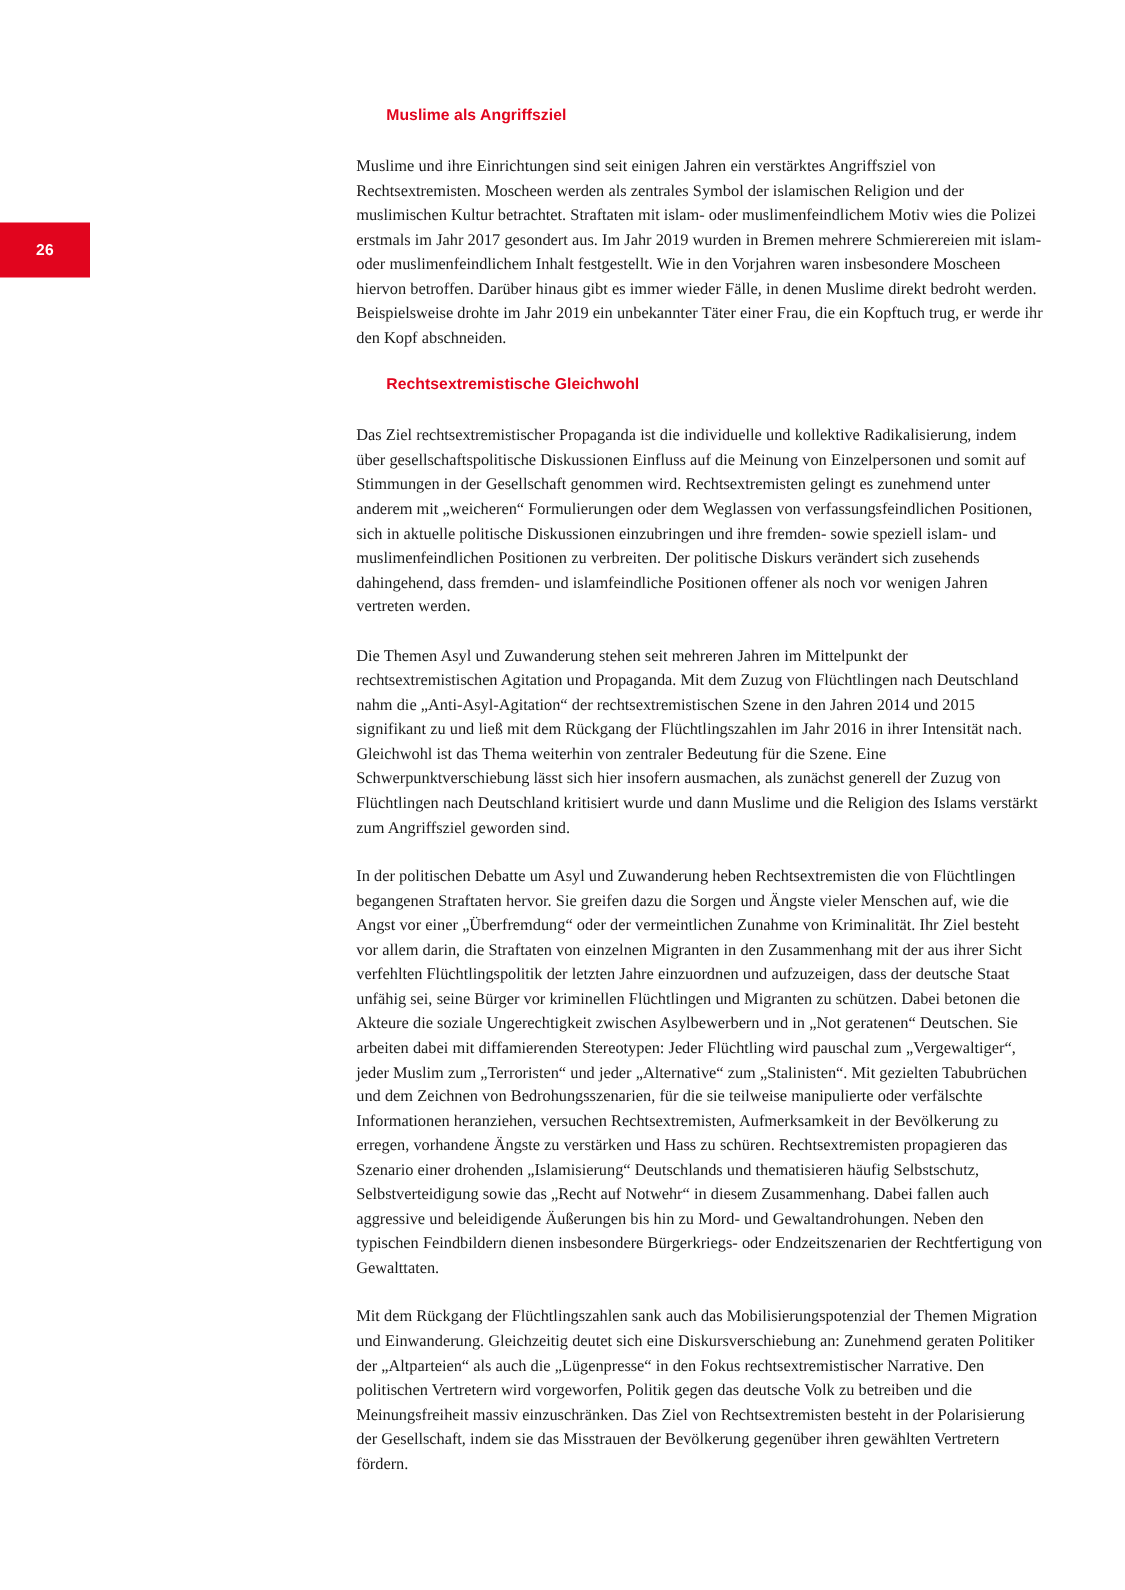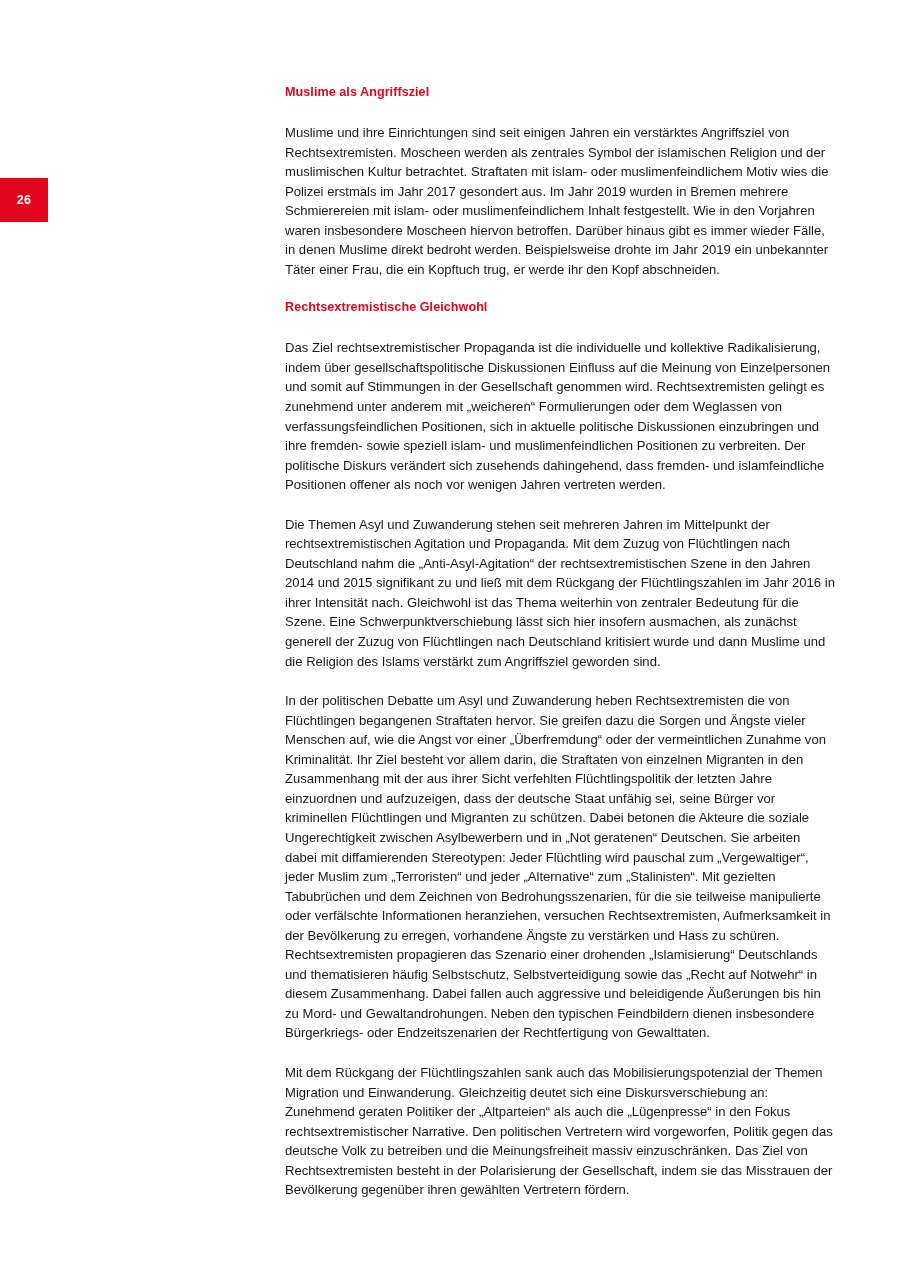--- a/index.html
+++ b/index.html
@@ -13,21 +13,21 @@
     position: relative;
     font-family: "Liberation Sans", sans-serif;
     overflow: hidden;
   }
 
   
   #page-number-tab {
     position: absolute;
     left: 0;
     top: 178px;
-    width: 48px;
+    width: 72px;
     height: 44px;
     background: #e1051e;
     display: flex;
     align-items: center;
     justify-content: center;
   }
   #page-number-tab .num {
     color: #ffffff;
     font-size: 12.5px;
     font-weight: bold;
@@ -53,26 +53,27 @@
   }
 
   .body-paragraph {
     color: #1a1a1a;
     font-size: 13.1px;
     line-height: 19.55px;
     margin: 0 0 20px 0;
     text-align: left;
     letter-spacing: -0.02px;
     word-spacing: .1px;
+    font-family: Liberation Serif, serif;
     -webkit-font-smoothing: antialiased;
   }
   .body-paragraph:last-child { margin-bottom: 0; }
 
   .section-block + .section-block { margin-top: 20px; }
-  .section-block .section-heading { margin-top: 0; }
+  .section-block .section-heading { margin-top: 0; margin-left: 24px; }
 </style>
 </head>
 <body>
 
 <div id="page-number-tab">
   <span class="num">26</span>
 </div>
 
 <div id="content-column">
 

